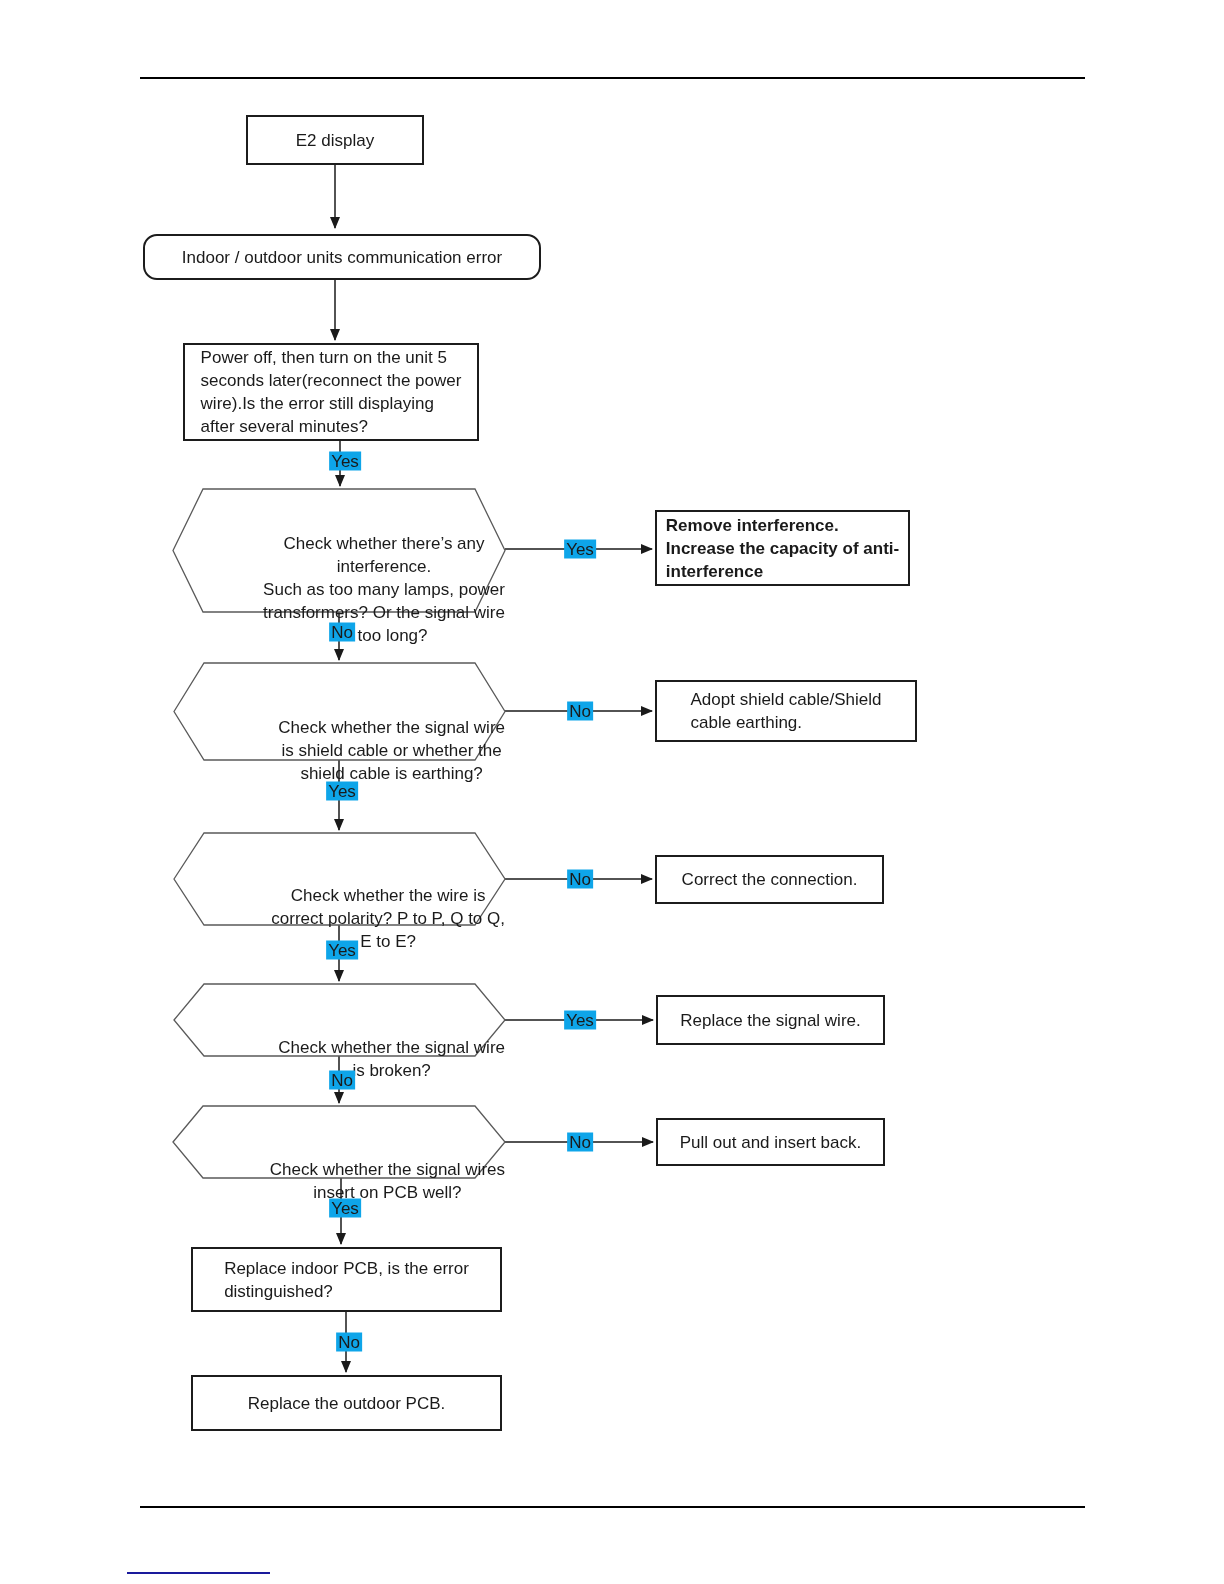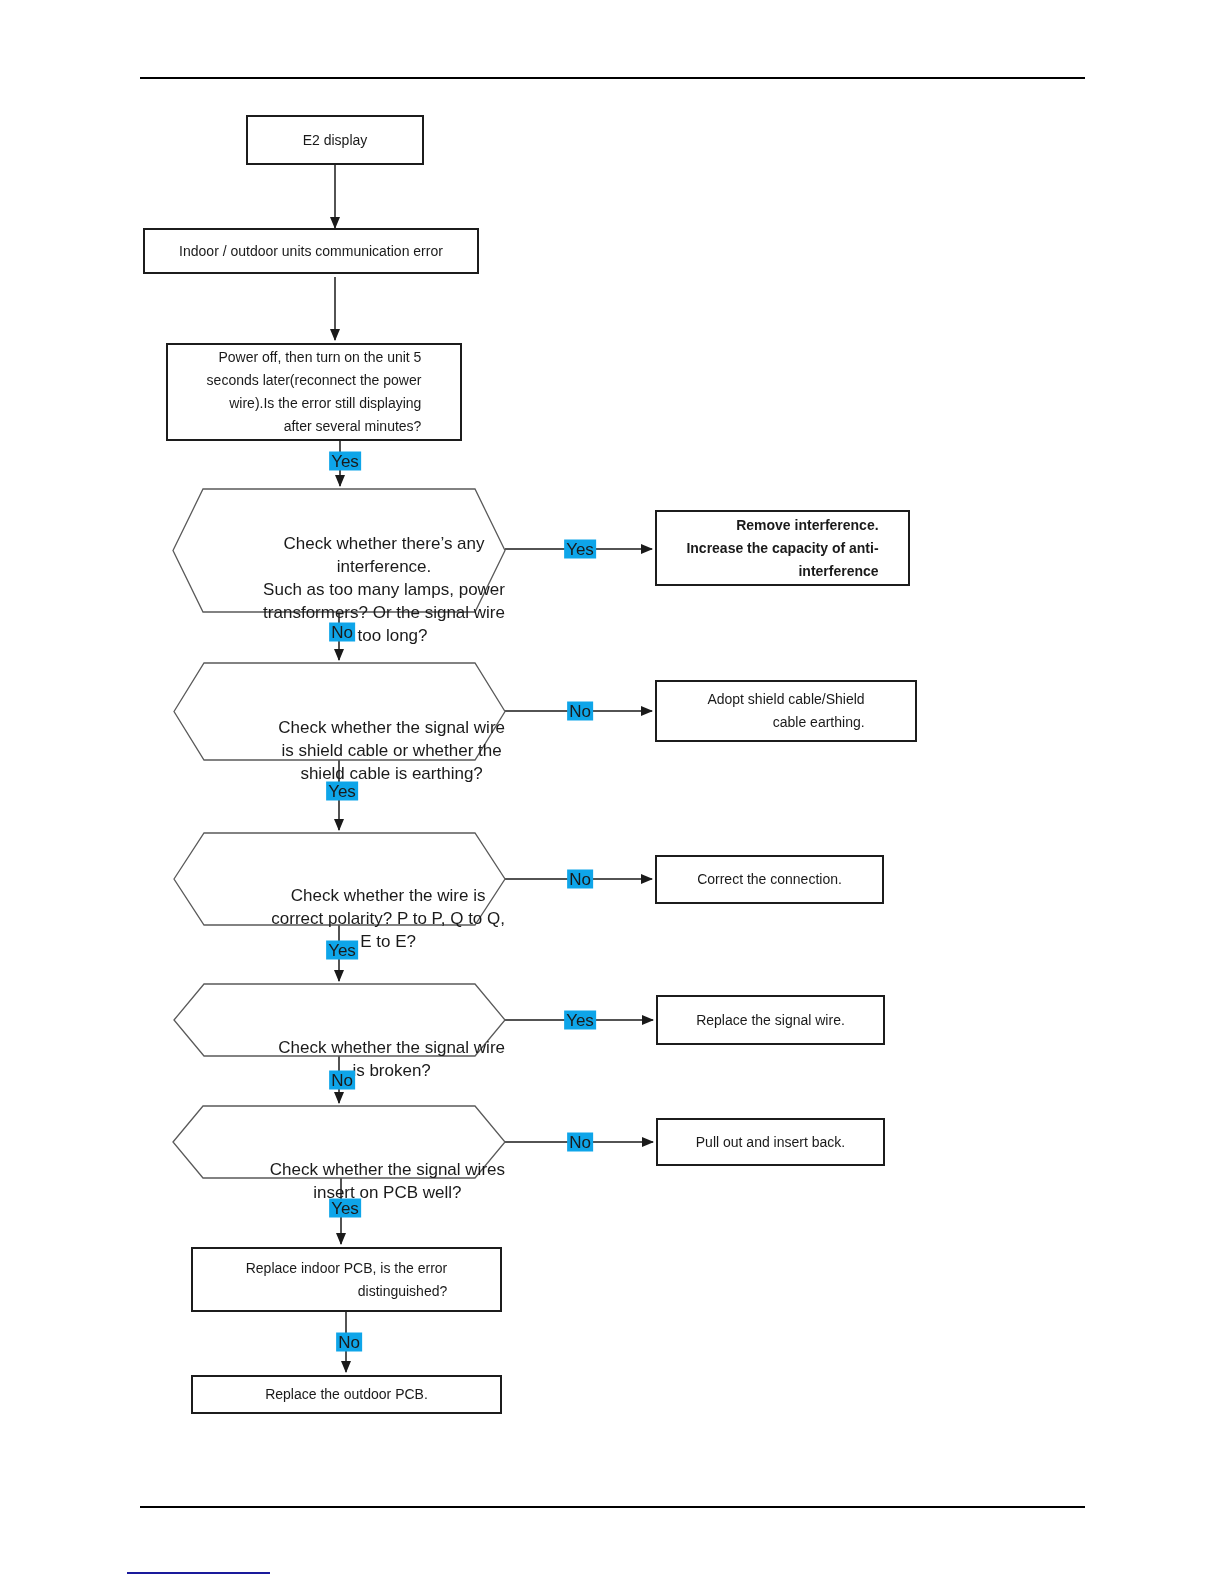--- a/index.html
+++ b/index.html
@@ -13,23 +13,23 @@
     overflow: hidden;
   }
   .rule { position: absolute; background: #000000; height: 2px; }
   .footer-link-line { position: absolute; background: #1a1a9c; height: 2px; }
   .connectors { position: absolute; left: 0; top: 0; }
   .node {
     position: absolute;
     display: flex;
     align-items: center;
     justify-content: center;
-    text-align: right;
+    text-align: left;
     white-space: pre-line;
-    font-size: 14px;
+    font-size: 17px;
     line-height: 23px;
     background: #ffffff;
     border: 2px solid #1c1c1c;
     box-sizing: border-box;
     padding: 0 4px;
   }
   .hex-label {
     position: absolute;
     display: flex;
     align-items: center;
@@ -83,24 +83,24 @@
     <polygon points="173,550.5 203,489 475,489 505,550.5 475,612 203,612" fill="#ffffff" stroke="#5a5a5a" stroke-width="1.3"></polygon>
     <polygon points="174,711.5 204,663 475,663 505,711.5 475,760 204,760" fill="#ffffff" stroke="#5a5a5a" stroke-width="1.3"></polygon>
     <polygon points="174,879 204,833 475,833 505,879 475,925 204,925" fill="#ffffff" stroke="#5a5a5a" stroke-width="1.3"></polygon>
     <polygon points="174,1020 204,984 475,984 505,1020 475,1056 204,1056" fill="#ffffff" stroke="#5a5a5a" stroke-width="1.3"></polygon>
     <polygon points="173,1142 203,1106 475,1106 505,1142 475,1178 203,1178" fill="#ffffff" stroke="#5a5a5a" stroke-width="1.3"></polygon>
   </svg>
 
   <div class="node" style="left:246px; top:115px; width:178px; height:50px;">
     <span>E2 display</span>
   </div>
-  <div class="node" style="left:143px; top:228px; width:336px; height:46px;">
+  <div class="node" style="left:143px; top:234px; width:398px; height:46px;border-radius:14px;">
     <span>Indoor / outdoor units communication error</span>
   </div>
-  <div class="node" style="left:166px; top:343px; width:296px; height:98px;">
+  <div class="node" style="left:183px; top:343px; width:296px; height:98px;">
     <span>Power off, then turn on the unit 5
 seconds later(reconnect the power
 wire).Is the error still displaying
 after several minutes?</span>
   </div>
   <div class="node" style="left:655px; top:510px; width:255px; height:76px;font-weight:bold;">
     <span>Remove interference.
 Increase the capacity of anti-
 interference</span>
   </div>
@@ -114,21 +114,21 @@
   <div class="node" style="left:656px; top:995px; width:229px; height:50px;">
     <span>Replace the signal wire.</span>
   </div>
   <div class="node" style="left:656px; top:1118px; width:229px; height:48px;">
     <span>Pull out and insert back.</span>
   </div>
   <div class="node" style="left:191px; top:1247px; width:311px; height:65px;">
     <span>Replace indoor PCB, is the error
 distinguished?</span>
   </div>
-  <div class="node" style="left:191px; top:1375px; width:311px; height:39px;">
+  <div class="node" style="left:191px; top:1375px; width:311px; height:56px;">
     <span>Replace the outdoor PCB.</span>
   </div>
 
   <div class="hex-label" style="left:173px; top:489px; width:332px; height:123px;">
     <span>Check whether there’s any
 interference.
 Such as too many lamps, power
 transformers? Or the signal wire
 is too long?</span>
   </div>

